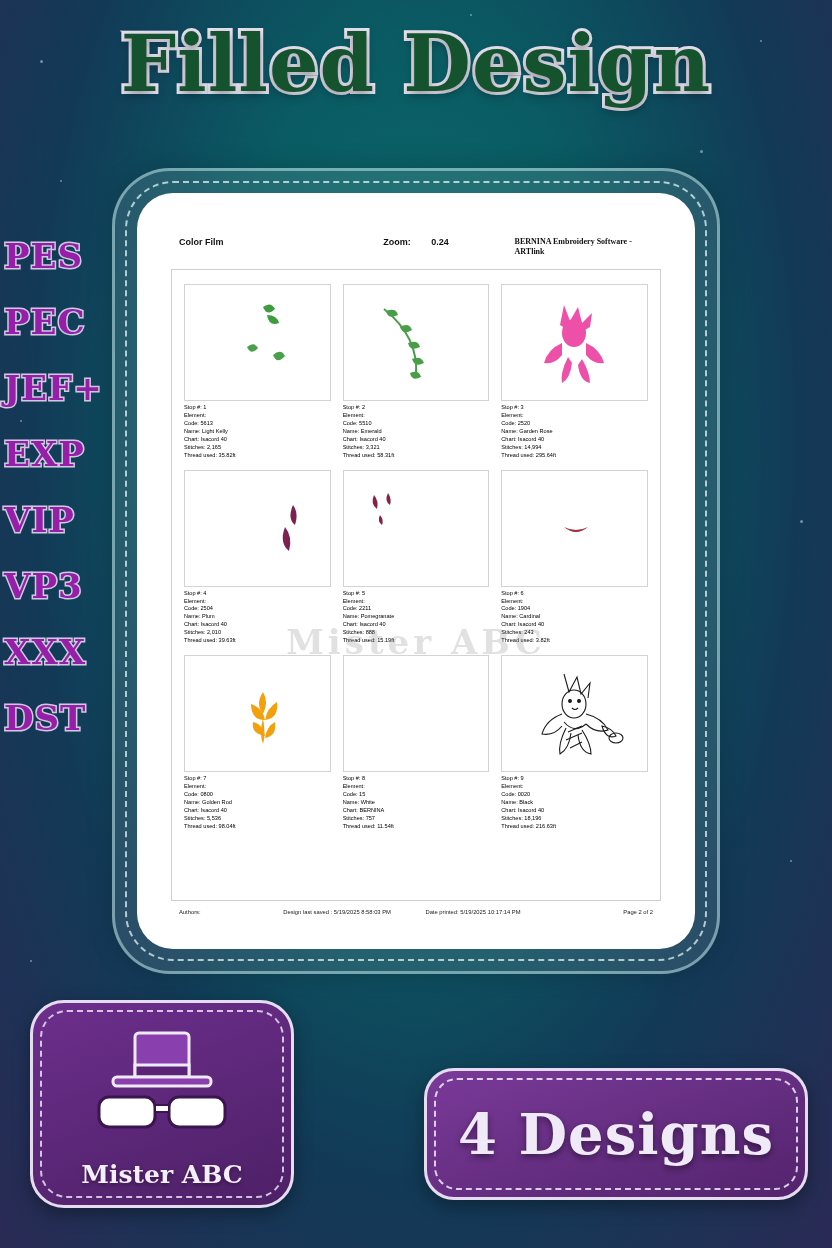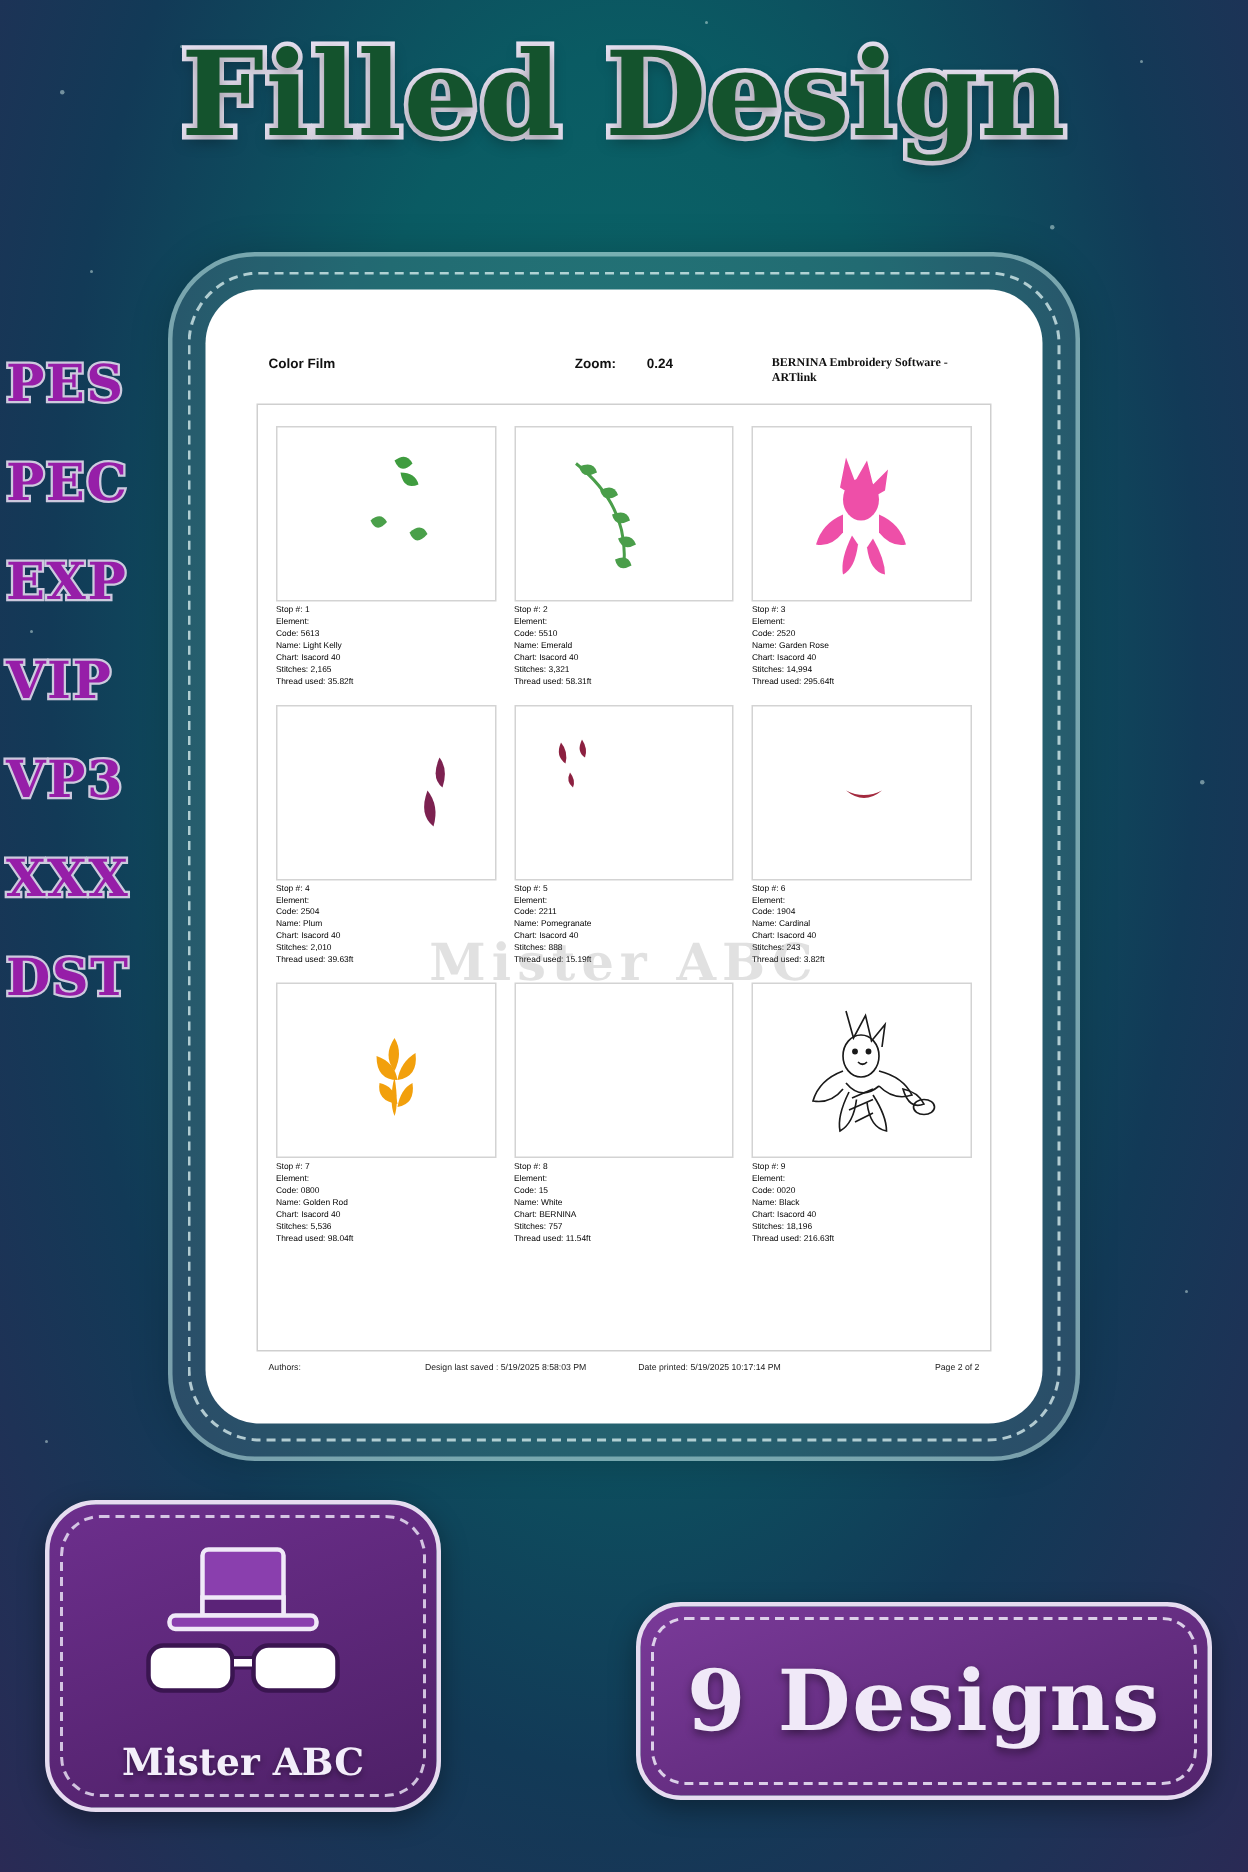--- a/index.html
+++ b/index.html
@@ -164,20 +164,21 @@
   <div class="star" style="left:30px;top:960px;width:2px;height:2px;"></div>
 </div>
 
 <div class="title-wrap">
   <div class="title">Filled Design</div>
 </div>
 
 <div class="formats">
   <div class="fmt">PES</div>
   <div class="fmt">PEC</div>
+  <div class="fmt">JEF+</div>
   <div class="fmt">EXP</div>
   <div class="fmt">VIP</div>
   <div class="fmt">VP3</div>
   <div class="fmt">XXX</div>
   <div class="fmt">DST</div>
 </div>
 
 <div class="frame-outer">
   <div class="frame-dash"></div>
   <div class="sheet">
@@ -396,14 +397,14 @@
         <rect x="92" y="70" width="56" height="30" rx="10" fill="#ffffff" stroke="#3a1550" stroke-width="3"></rect>
         <rect x="78" y="78" width="14" height="7" fill="#ffffff" stroke="#3a1550" stroke-width="2"></rect>
       </g>
     </svg>
   </div>
   <div class="logo-text">Mister ABC</div>
 </div>
 
 <div class="count-badge">
   <div class="inner-dash"></div>
-  <div class="count-text">9 Designs</div>
+  <div class="count-text">4 Designs</div>
 </div>
 
 </body></html>

